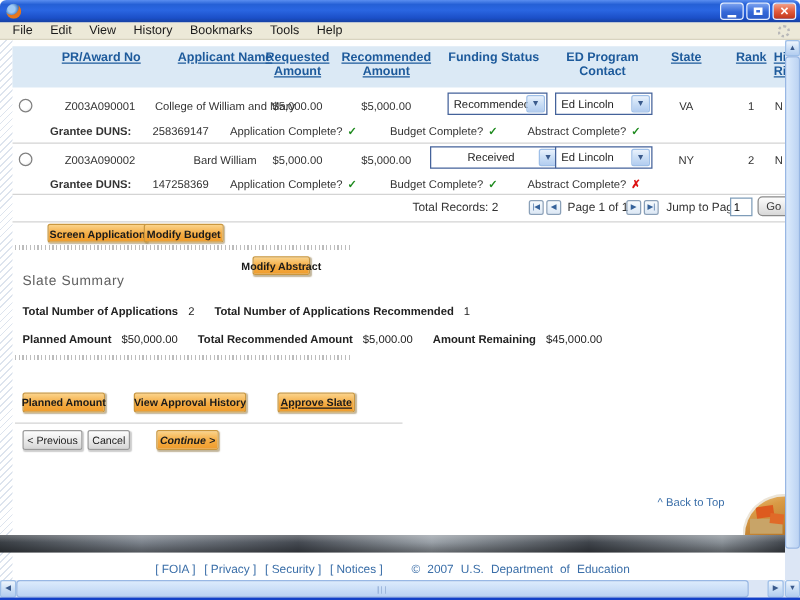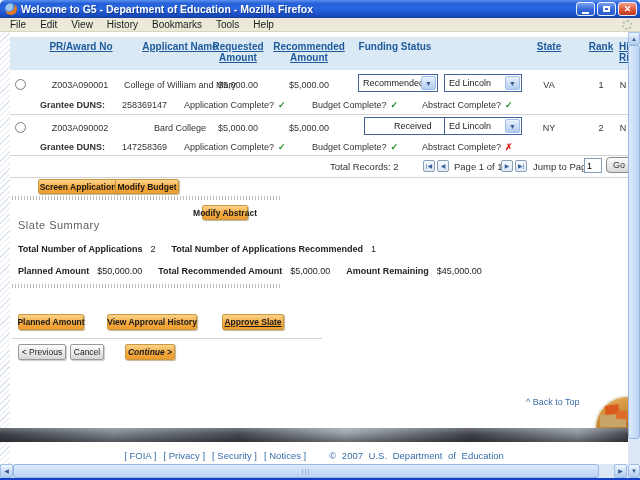--- a/index.html
+++ b/index.html
@@ -114,21 +114,20 @@
     background:repeating-linear-gradient(90deg,#9fb8dd 0 1px,transparent 1px 3px);}
   .winborder{position:absolute;left:0;top:478px;width:640px;height:2px;background:#1441c8;}
 </style>
 </head>
 <body>
 
 <div class="screen">
 
   <div class="titlebar">
     <span class="fficon"></span>
-    <span class="title">Welcome to G5 - Department of Education - Mozilla Firefox</span>
     <span class="winbtns">
       <span class="wbtn">
           <span class="g-min"></span>
         </span>
       <span class="wbtn">
           <span class="g-res"></span>
         </span>
       <span class="wbtn close">✕</span>
     </span>
   </div>
@@ -145,20 +144,21 @@
   </div>
 
   <div class="stripes"></div>
 
   <div class="thead"></div>
   <div class="hcell u" style="left:36px;width:90px;">PR/Award No</div>
   <div class="hcell u" style="left:130px;width:100px;">Applicant Name</div>
   <div class="hcell u" style="left:206px;width:64px;">Requested Amount</div>
   <div class="hcell u" style="left:266px;width:86px;">Recommended Amount</div>
   <div class="hcell" style="left:348px;width:94px;">Funding Status</div>
+  <div class="hcell" style="left:446px;width:72px;">ED Program Contact</div>
   <div class="hcell u" style="left:530px;width:38px;">State</div>
   <div class="hcell u" style="left:584px;width:34px;">Rank</div>
   <div class="hcell u" style="left:614px;width:20px;">Hi Ri</div>
 
   <div class="table-row">
     <span class="radio" style="left:15px;top:79px;"></span>
     <div class="abs ctr" style="left:34px;top:80px;width:92px;">Z003A090001</div>
     <div class="abs ctr" style="left:118px;top:80px;width:124px;">College of William and Mary</div>
     <div class="abs ctr" style="left:204px;top:80px;width:68px;">$5,000.00</div>
     <div class="abs ctr" style="left:274px;top:80px;width:70px;">$5,000.00</div>
@@ -178,24 +178,24 @@
     <div class="abs" style="left:184px;top:100px;"><span>Application Complete?</span><span class="mark mark-green">✓</span></div>
     <div class="abs" style="left:312px;top:100px;"><span>Budget Complete?</span><span class="mark mark-green">✓</span></div>
     <div class="abs" style="left:422px;top:100px;"><span>Abstract Complete?</span><span class="mark mark-green">✓</span></div>
   </div>
 
   <div class="sepline" style="top:114px;"></div>
 
   <div class="table-row">
     <span class="radio" style="left:15px;top:122px;"></span>
     <div class="abs ctr" style="left:34px;top:123px;width:92px;">Z003A090002</div>
-    <div class="abs ctr" style="left:118px;top:123px;width:124px;">Bard College</div>
+    <div class="abs ctr" style="left:118px;top:123px;width:124px;">Bard William</div>
     <div class="abs ctr" style="left:204px;top:123px;width:68px;">$5,000.00</div>
     <div class="abs ctr" style="left:274px;top:123px;width:70px;">$5,000.00</div>
-    <div class="sel" style="left:364px;top:117px;width:104px;padding-left:29px;">
+    <div class="sel" style="left:344px;top:117px;width:104px;padding-left:29px;">
       <span>Received</span>
       <span class="selarrow">▼</span>
     </div>
     <div class="sel" style="left:444px;top:117px;width:78px;">
       <span>Ed Lincoln</span>
       <span class="selarrow">▼</span>
     </div>
     <div class="abs ctr" style="left:532px;top:123px;width:34px;">NY</div>
     <div class="abs ctr" style="left:586px;top:123px;width:30px;">2</div>
     <div class="abs ctr" style="left:614px;top:123px;width:18px;">N</div>

